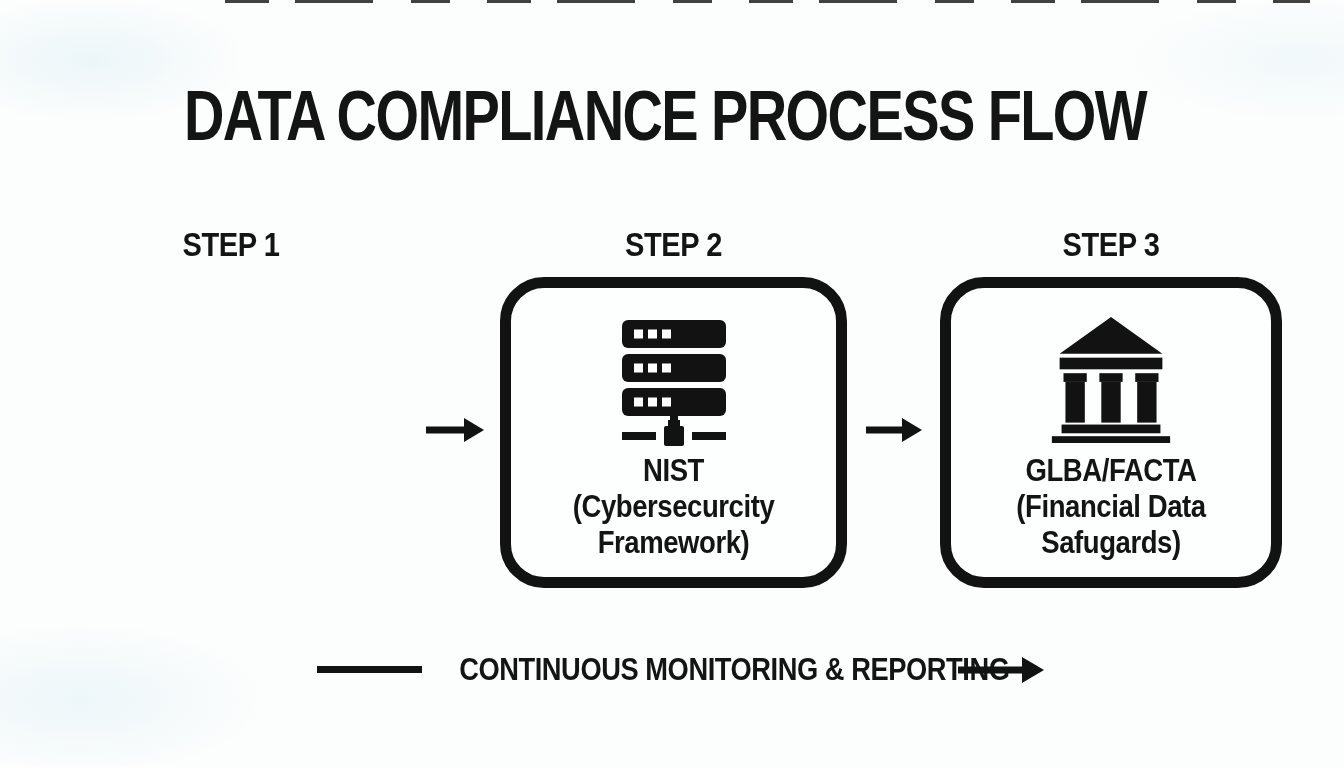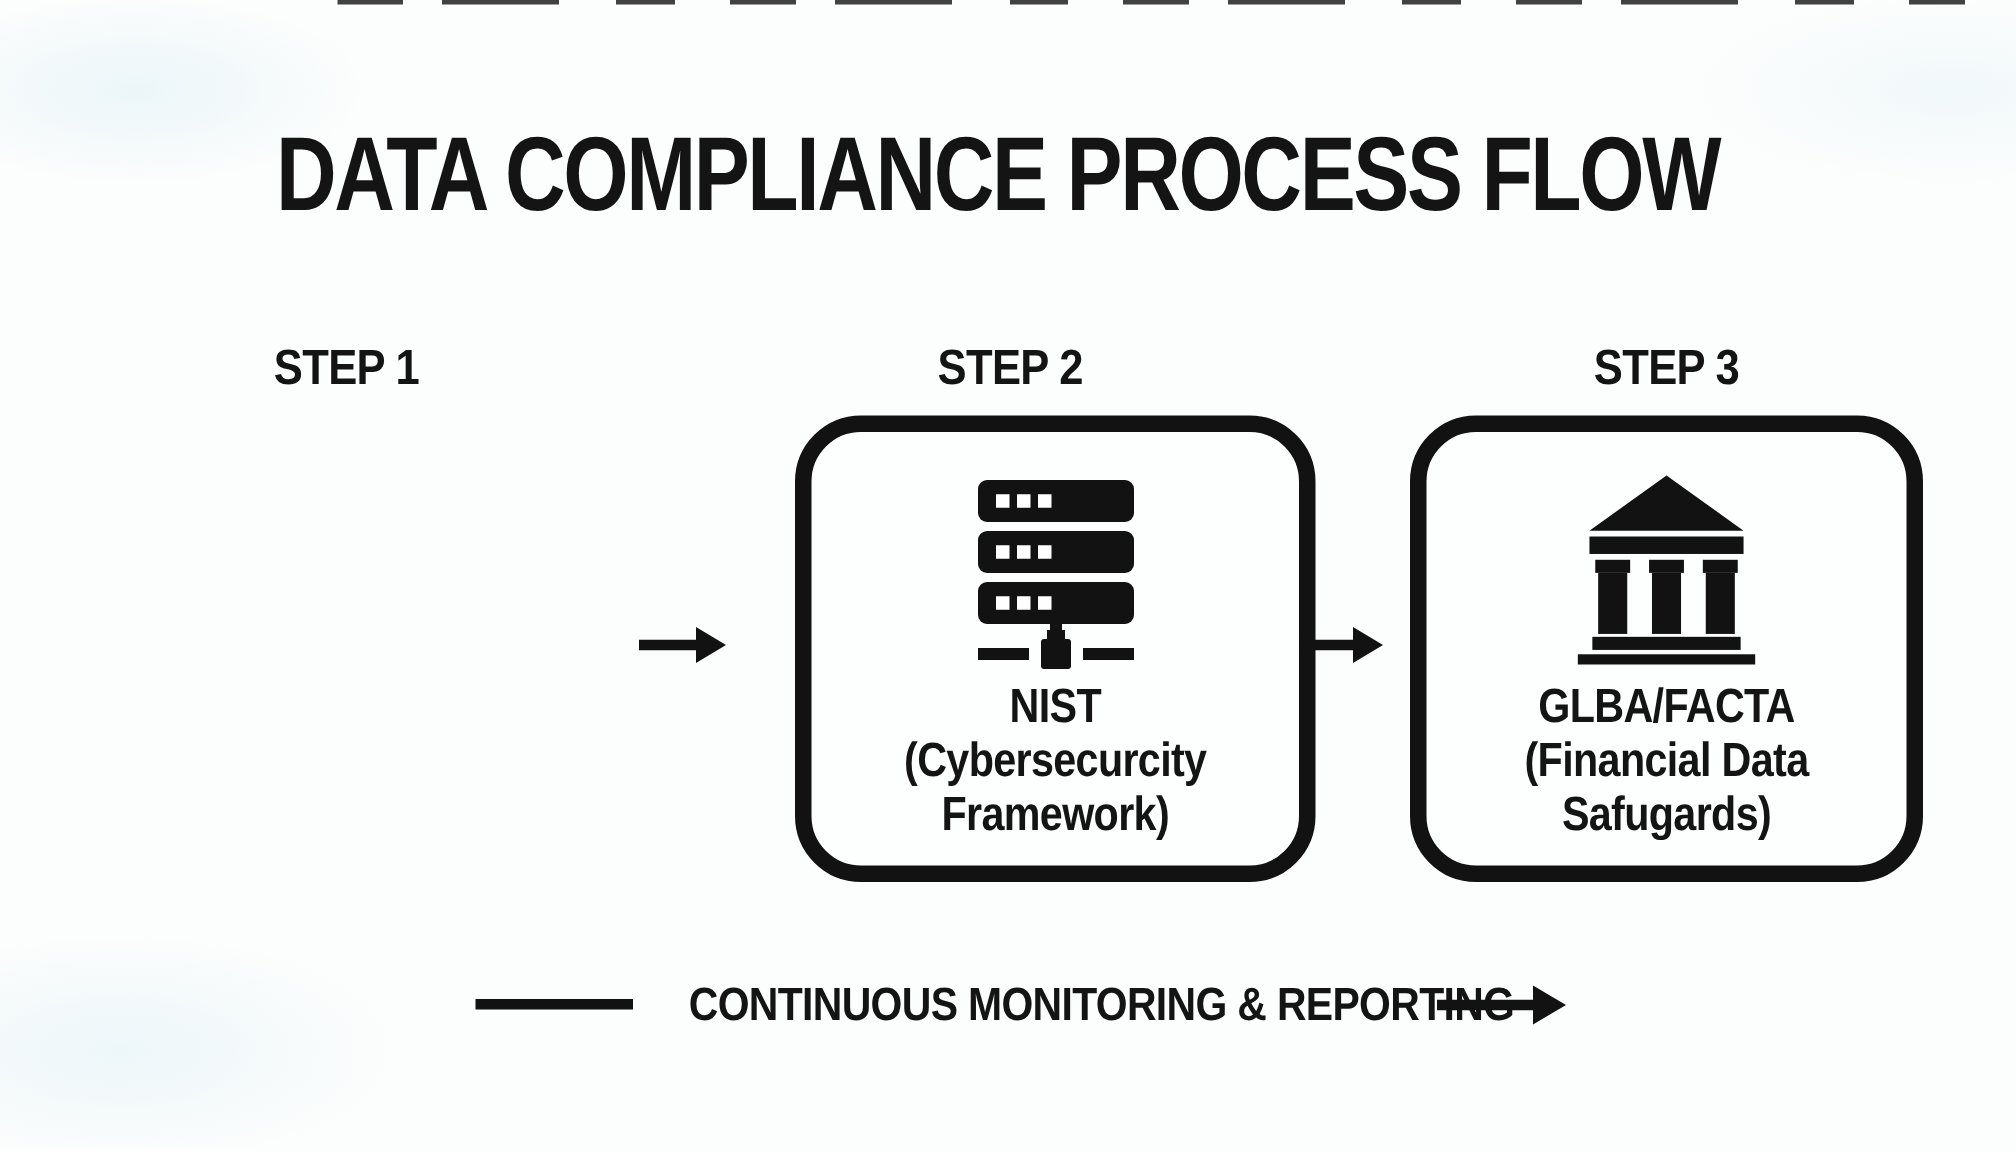--- a/index.html
+++ b/index.html
@@ -63,21 +63,21 @@
   .step-box {
     position: absolute;
     top: 277px;
     height: 311px;
     border: 11px solid #121212;
     border-radius: 44px;
     background: #fdfefe;
     box-sizing: border-box;
   }
   .step-box.b1 { left: 62px;  width: 338px; }
-  .step-box.b2 { left: 500px; width: 347px; margin-left: 30px; }
+  .step-box.b2 { left: 500px; width: 347px; }
   .step-box.b3 { left: 940px; width: 342px; text-decoration: underline; }
 
   .box-icon {
     position: absolute;
     left: 50%;
     transform: translateX(-50%);
   }
   .b1 .box-icon { top: 35px; }
   .b2 .box-icon { top: 32px; }
   .b3 .box-icon { top: 27px; }

